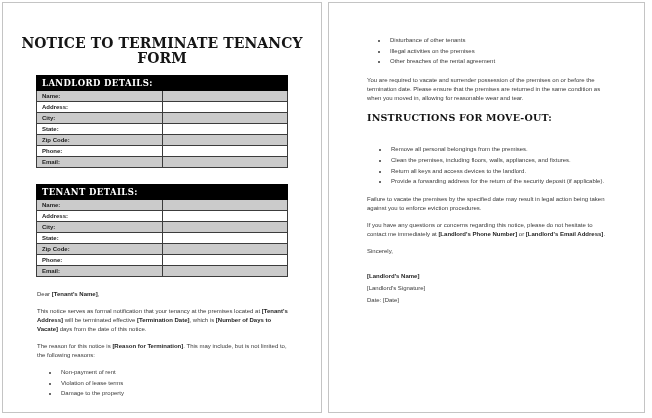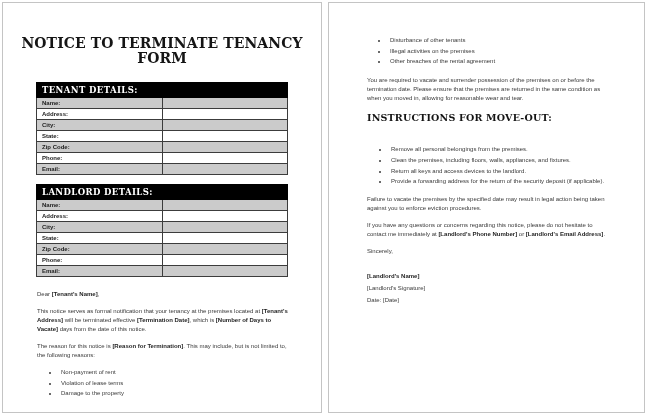--- a/index.html
+++ b/index.html
@@ -60,24 +60,24 @@
   .sig-line{margin:0 0 3px !important;}
   .date-line{margin:0 !important;}
 </style>
 </head>
 <body>
 
 <div class="page" id="page1">
 
   <div class="doc-title">NOTICE TO TERMINATE TENANCY FORM</div>
 
-  <table class="detail-table mt2">
+  <table class="detail-table">
     <tbody>
         <tr>
-      <th colspan="2">TENANT DETAILS:</th>
+      <th colspan="2">LANDLORD DETAILS:</th>
     </tr>
     <tr>
       <td class="lbl">Name:</td>
       <td></td>
     </tr>
     <tr>
       <td class="lbl">Address:</td>
       <td></td>
     </tr>
     <tr>
@@ -96,24 +96,24 @@
       <td class="lbl">Phone:</td>
       <td></td>
     </tr>
     <tr>
       <td class="lbl">Email:</td>
       <td></td>
     </tr>
   </tbody>
     </table>
 
-  <table class="detail-table">
+  <table class="detail-table mt2">
     <tbody>
         <tr>
-      <th colspan="2">LANDLORD DETAILS:</th>
+      <th colspan="2">TENANT DETAILS:</th>
     </tr>
     <tr>
       <td class="lbl">Name:</td>
       <td></td>
     </tr>
     <tr>
       <td class="lbl">Address:</td>
       <td></td>
     </tr>
     <tr>

